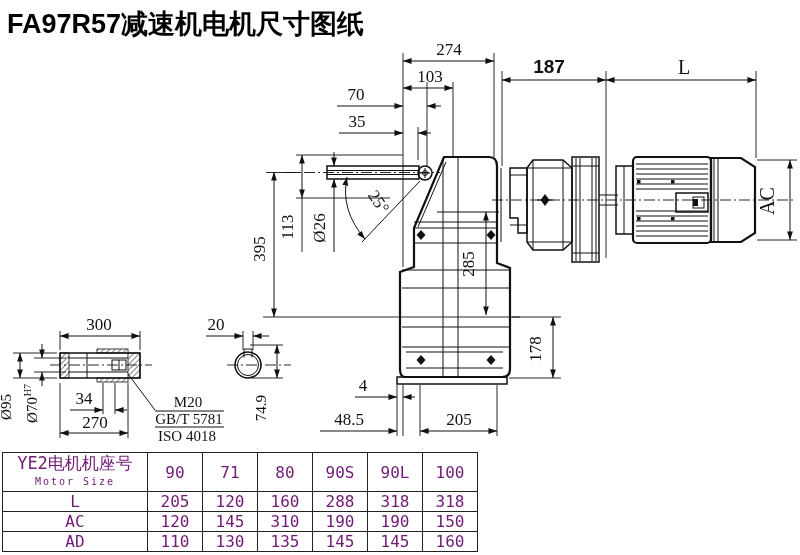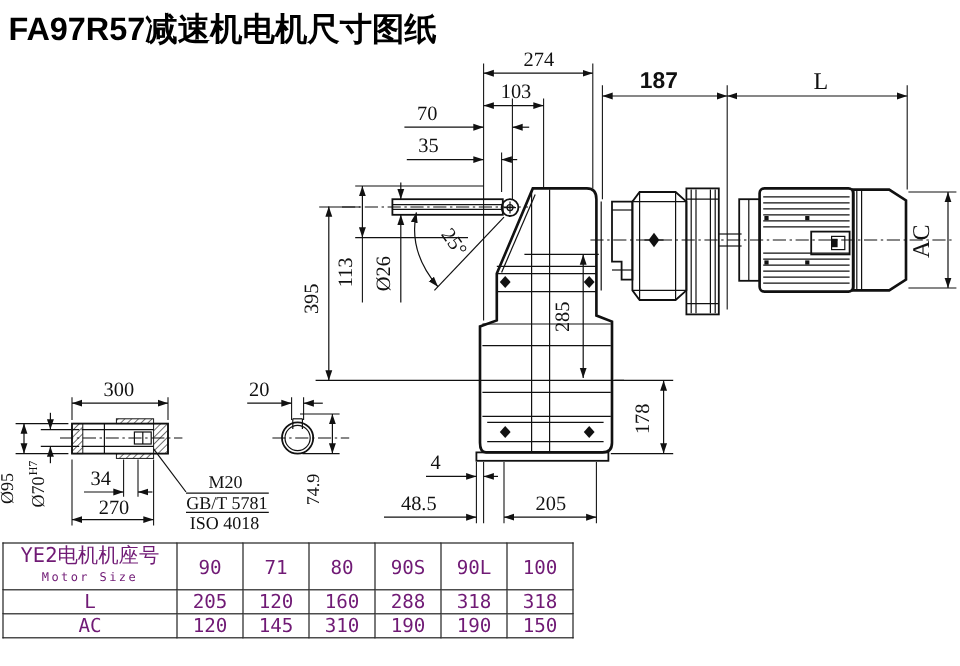--- a/index.html
+++ b/index.html
@@ -290,16 +290,25 @@
       </tr>
       <tr>
         <td>AC</td>
         <td>120</td>
         <td>145</td>
         <td>310</td>
         <td>190</td>
         <td>190</td>
         <td>150</td>
       </tr>
+      <tr>
+        <td>AD</td>
+        <td>110</td>
+        <td>130</td>
+        <td>135</td>
+        <td>145</td>
+        <td>145</td>
+        <td>160</td>
+      </tr>
     </tbody>
   </table>
 
 </div>
 
 </body></html>

